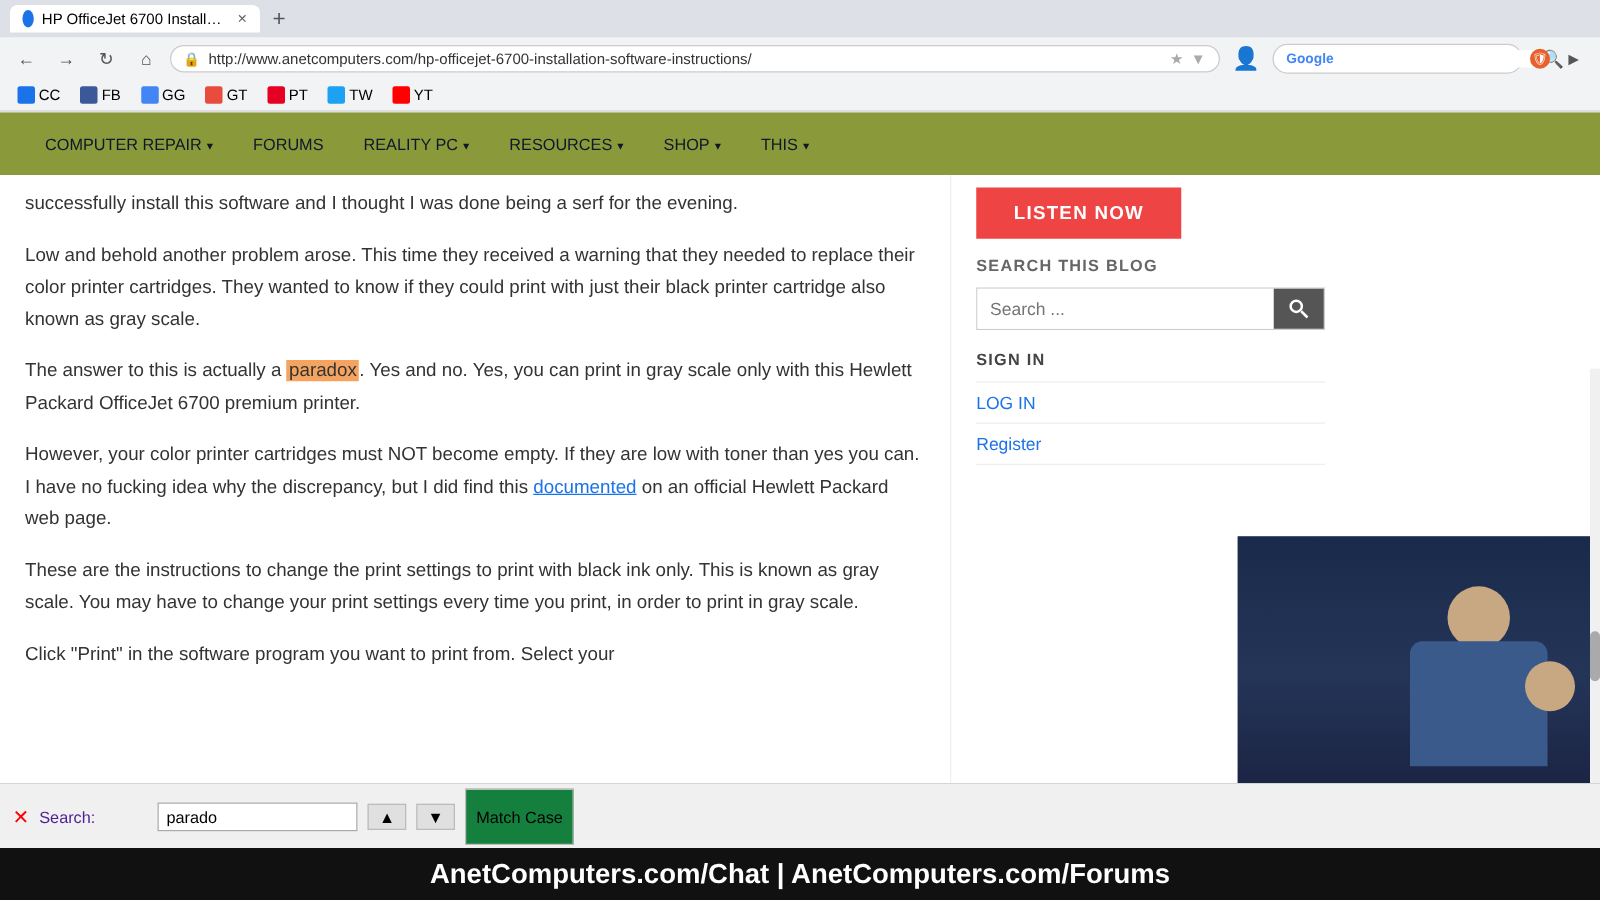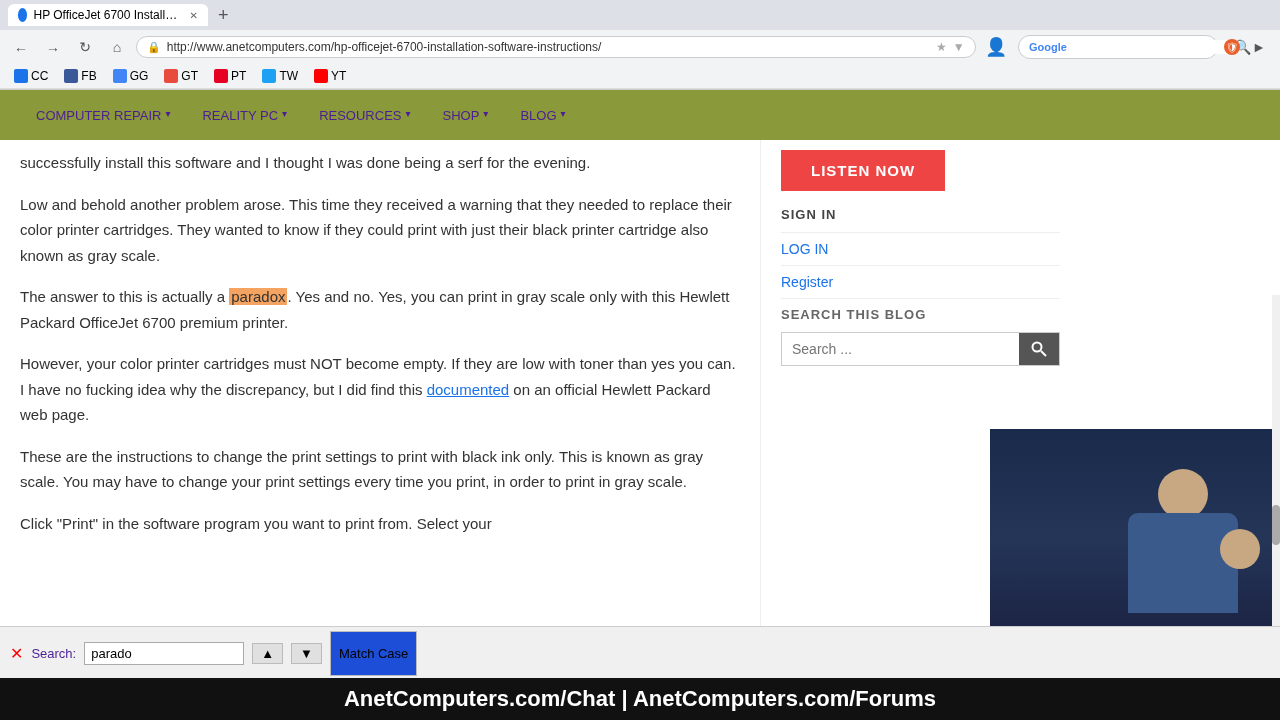--- a/index.html
+++ b/index.html
@@ -22,21 +22,21 @@
     .google-logo { font-size: 11px; color: #4285f4; font-weight: bold; }
     .shield-icon { width: 16px; height: 16px; background: #e8612c; border-radius: 50%; display: flex; align-items: center; justify-content: center; color: white; font-size: 10px; }
 
     
     .bookmarks-bar { display: flex; align-items: center; gap: 8px; padding: 3px 10px; background: #f1f3f4; border-bottom: 1px solid #ddd; font-size: 12px; overflow: hidden; }
     .bookmark-item { display: flex; align-items: flex-start; gap: 3px; cursor: pointer; padding: 2px 4px; border-radius: 3px; white-space: nowrap; }
 
     
     .site-nav { background: #8a9a3a; display: flex; align-items: center; padding: 0 20px; gap: 0; min-height: 50px; }
     .nav-items { display: flex; align-items: center; gap: 0; }
-    .nav-item { color: #4c1d95; padding: 14px 16px; font-size: 13px; cursor: pointer; white-space: nowrap; display: flex; align-items: flex-start; gap: 4px; }
+    .nav-item { color: #0f172a; padding: 14px 16px; font-size: 13px; cursor: pointer; white-space: nowrap; display: flex; align-items: flex-end; gap: 4px; }
     .nav-item .arrow { font-size: 10px; }
 
     
     .content-wrapper { display: flex; height: calc(720px - 175px); overflow: hidden; }
     .main-content { flex: 1; padding: 10px 20px; overflow-y: hidden; max-width: 760px; }
     .sidebar { width: 320px; padding: 10px 20px; border-left: 1px solid #eee; overflow-y: hidden; flex-shrink: 0; }
 
     
     .article-p { font-size: 15px; line-height: 1.7; color: #333; margin-bottom: 16px; }
     .article-p .highlight { background: #f4a460; padding: 0 2px; }
@@ -56,23 +56,23 @@
     .video-overlay { position: absolute; bottom: 36px; right: 0; width: 290px; height: 220px; background: #1a1a2e; overflow: hidden; }
     .video-person { width: 100%; height: 100%; background: linear-gradient(135deg, #2a3a5a 0%, #1a2a4a 100%); display: flex; align-items: flex-end; justify-content: center; }
 
     
     .bottom-bar { position: fixed; bottom: 0; left: 0; right: 0; background: #111; color: white; text-align: center; font-size: 22px; font-weight: bold; padding: 8px; z-index: 100; }
 
     
     .find-bar { position: fixed; bottom: 40px; left: 0; right: 0; background: #f0f0f0; border-top: 1px solid #ccc; display: flex; align-items: center; padding: 4px 10px; gap: 8px; z-index: 99; font-size: 13px; }
     .find-bar .error-icon { color: red; font-size: 16px; }
     .find-bar label { color: #4c1d95; }
-    .find-input { border: 1px solid #aaa; padding: 3px 6px; font-size: 13px; width: 160px; outline: none; }
+    .find-input { border: 1px solid #aaa; padding: 3px 6px; font-size: 13px; width: 160px; outline: none; margin-left: 42px; }
     .find-nav-btn { background: #e0e0e0; border: 1px solid #bbb; padding: 2px 8px; cursor: pointer; font-size: 13px; }
-    .match-case-btn { background: #1d4ed8; border: 1px solid #bbb; padding: 14px 8px; cursor: pointer; font-size: 13px; }
+    .match-case-btn { background: #15803d; border: 1px solid #bbb; padding: 14px 8px; cursor: pointer; font-size: 13px; }
 
     
     .right-scrollbar { position: absolute; right: 0; top: 155px; bottom: 40px; width: 8px; background: #f0f0f0; }
     .scroll-thumb { position: absolute; top: 60%; width: 8px; height: 40px; background: #aaa; border-radius: 4px; }
 
     .content-wrapper-outer { position: relative; }
   </style>
 </head>
 <body>
 
@@ -140,33 +140,36 @@
   </div>
 </div>
 
 <div class="site-nav">
   <div class="nav-items">
     <div class="nav-item">
       <span>COMPUTER REPAIR</span>
       <span class="arrow">▾</span>
     </div>
     <div class="nav-item">
+      <span>FORUMS</span>
+    </div>
+    <div class="nav-item">
       <span>REALITY PC</span>
       <span class="arrow">▾</span>
     </div>
     <div class="nav-item">
       <span>RESOURCES</span>
       <span class="arrow">▾</span>
     </div>
     <div class="nav-item">
       <span>SHOP</span>
       <span class="arrow">▾</span>
     </div>
     <div class="nav-item">
-      <span>BLOG</span>
+      <span>THIS</span>
       <span class="arrow">▾</span>
     </div>
   </div>
 </div>
 
 <div class="content-wrapper-outer" style="position:relative;">
   <div class="content-wrapper">
 
     <div class="main-content">
       <p class="article-p">
@@ -186,43 +189,43 @@
       </p>
       <p class="article-p">
         <span>Click "Print" in the software program you want to print from. Select your</span>
       </p>
     </div>
 
     <div class="sidebar">
 
       <div style="margin-bottom:14px;">
         <button style="background:#ef4444;color:white;font-size:15px;font-weight:bold;padding:12px 30px;border:none;cursor:pointer;letter-spacing:1px;">LISTEN NOW</button>
-      </div>
-
-      <div>
-        <div class="sign-in-title">SIGN IN</div>
-        <hr class="sidebar-divider">
-        <a href="#" class="sidebar-link">LOG IN</a>
-        <hr class="sidebar-divider">
-        <a href="#" class="sidebar-link">Register</a>
-        <hr class="sidebar-divider">
       </div>
 
       <div>
         <div class="sidebar-section-title">SEARCH THIS BLOG</div>
         <div class="search-box-container">
           <input type="text" class="search-input" placeholder="Search ..." style="">
           <button class="search-btn">
             <svg width="16" height="16" viewBox="0 0 16 16" fill="white">
               <circle cx="6" cy="6" r="4.5" stroke="white" stroke-width="2" fill="none"></circle>
               <line x1="10" y1="10" x2="15" y2="15" stroke="white" stroke-width="2"></line>
             </svg>
           </button>
         </div>
       </div>
+
+      <div>
+        <div class="sign-in-title">SIGN IN</div>
+        <hr class="sidebar-divider">
+        <a href="#" class="sidebar-link">LOG IN</a>
+        <hr class="sidebar-divider">
+        <a href="#" class="sidebar-link">Register</a>
+        <hr class="sidebar-divider">
+      </div>
     </div>
   </div>
 
   <div class="video-overlay">
     <div class="video-person">
 
       <div style="width:100%;height:100%;background:linear-gradient(180deg,#1a2a4a 0%,#243558 50%,#1a2040 100%);position:relative;display:flex;align-items:center;justify-content:center;">
 
         <div style="position:absolute;bottom:0;left:50%;transform:translateX(-20%);width:160px;height:180px;">
 

